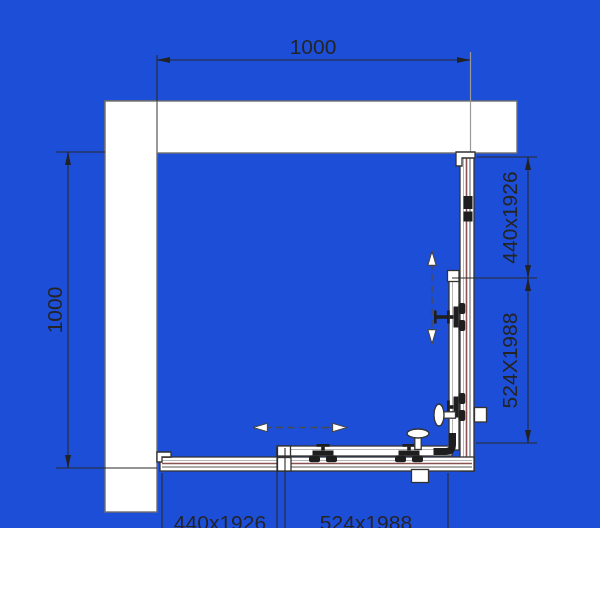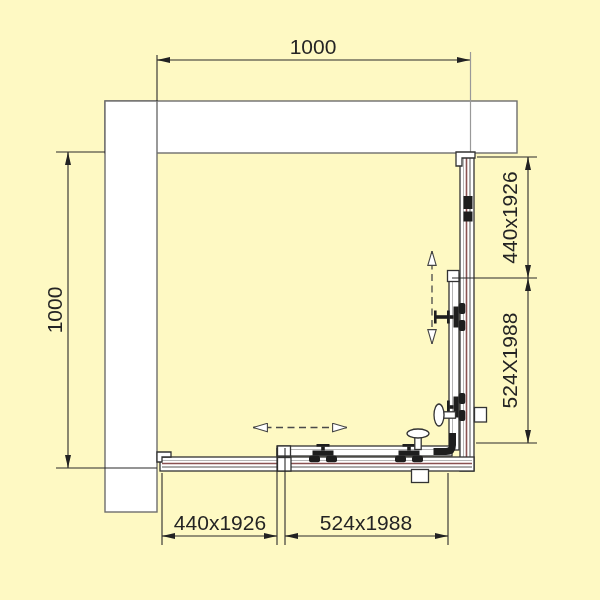--- a/index.html
+++ b/index.html
@@ -1,16 +1,16 @@
 <!DOCTYPE html>
 <html><head>
 <meta charset="utf-8">
 <style>
   html,body{margin:0;padding:0;background:#ffffff;}
-  #canvas{position:relative;width:600px;height:600px;background:#fef9c3;overflow:hidden;
+  #canvas{position:relative;width:600px;height:528px;background:#1d4ed8;overflow:hidden;
           font-family:"Liberation Sans",sans-serif;}
   svg{display:block;}
   .thin {stroke:#2a2a2a;stroke-width:1.1;fill:none;}
   .wall {fill:#ffffff;stroke:#6e6e6e;stroke-width:1.4;}
   .white{fill:#ffffff;stroke:#333333;stroke-width:1.3;}
   .grayln{stroke:#b5b5b5;stroke-width:1;fill:none;}
   .glassln{stroke:#8a5252;stroke-width:1.6;fill:none;}
   .dkln {stroke:#555555;stroke-width:1;fill:none;}
   .dk   {fill:#1e1e1e;stroke:none;}
   .dash {stroke:#4a4a4a;stroke-width:1.3;stroke-dasharray:7 4.5;fill:none;}

